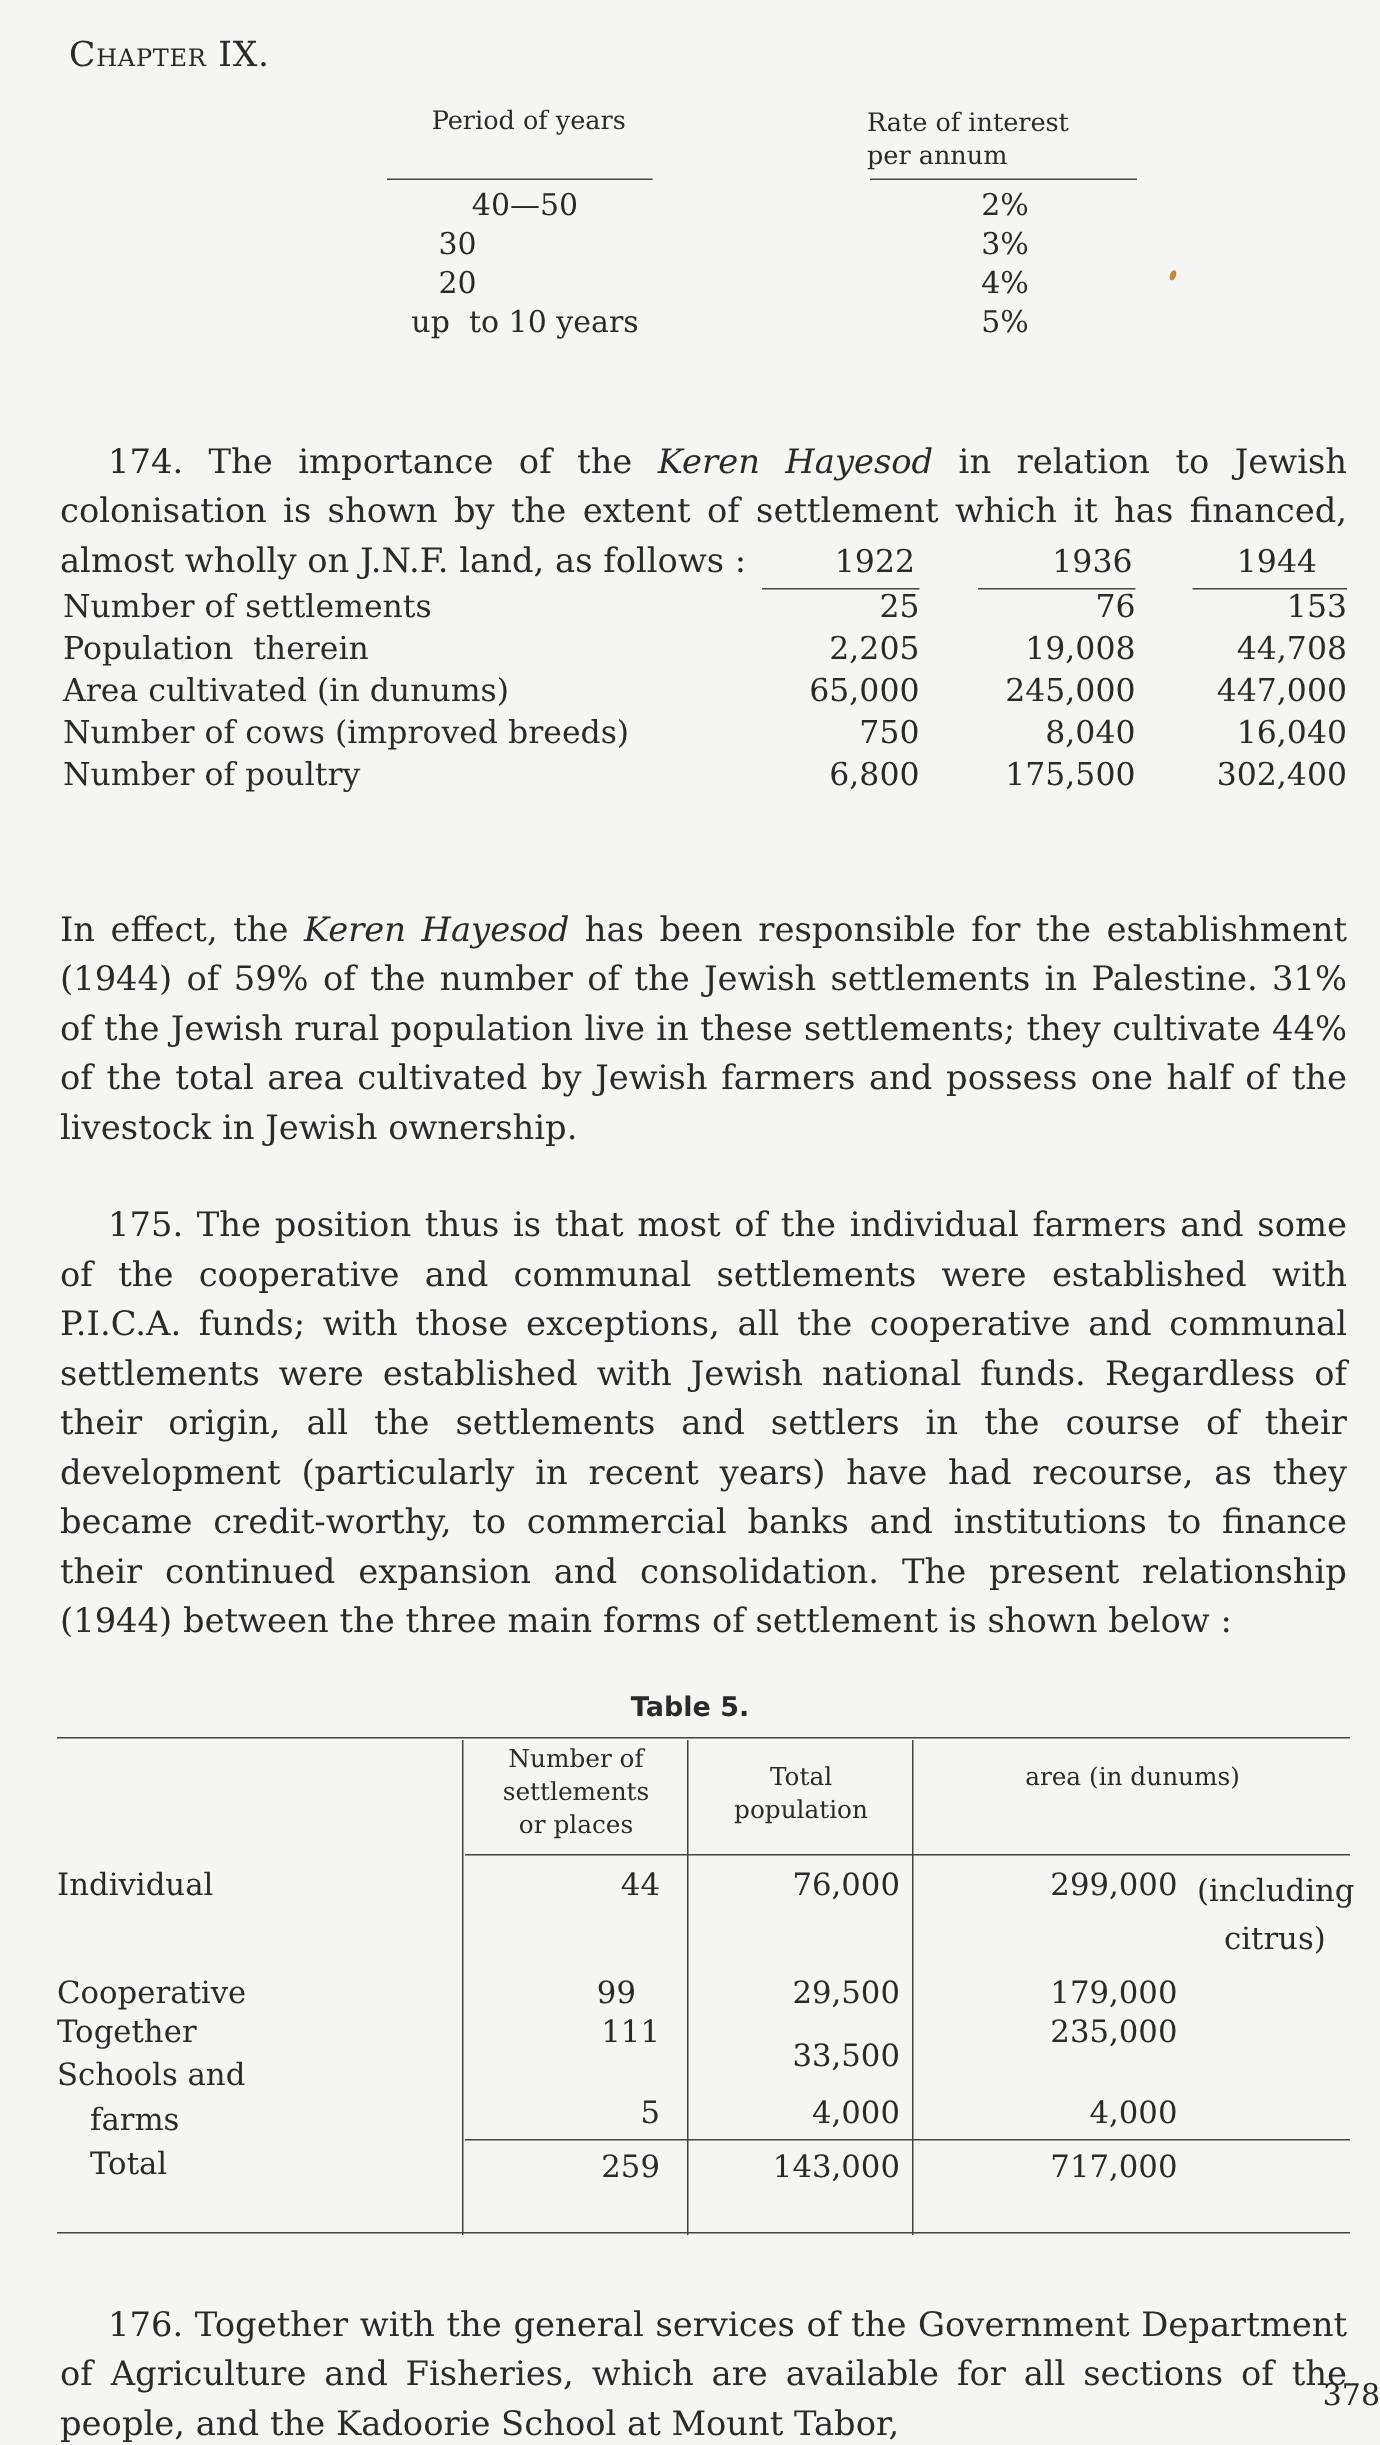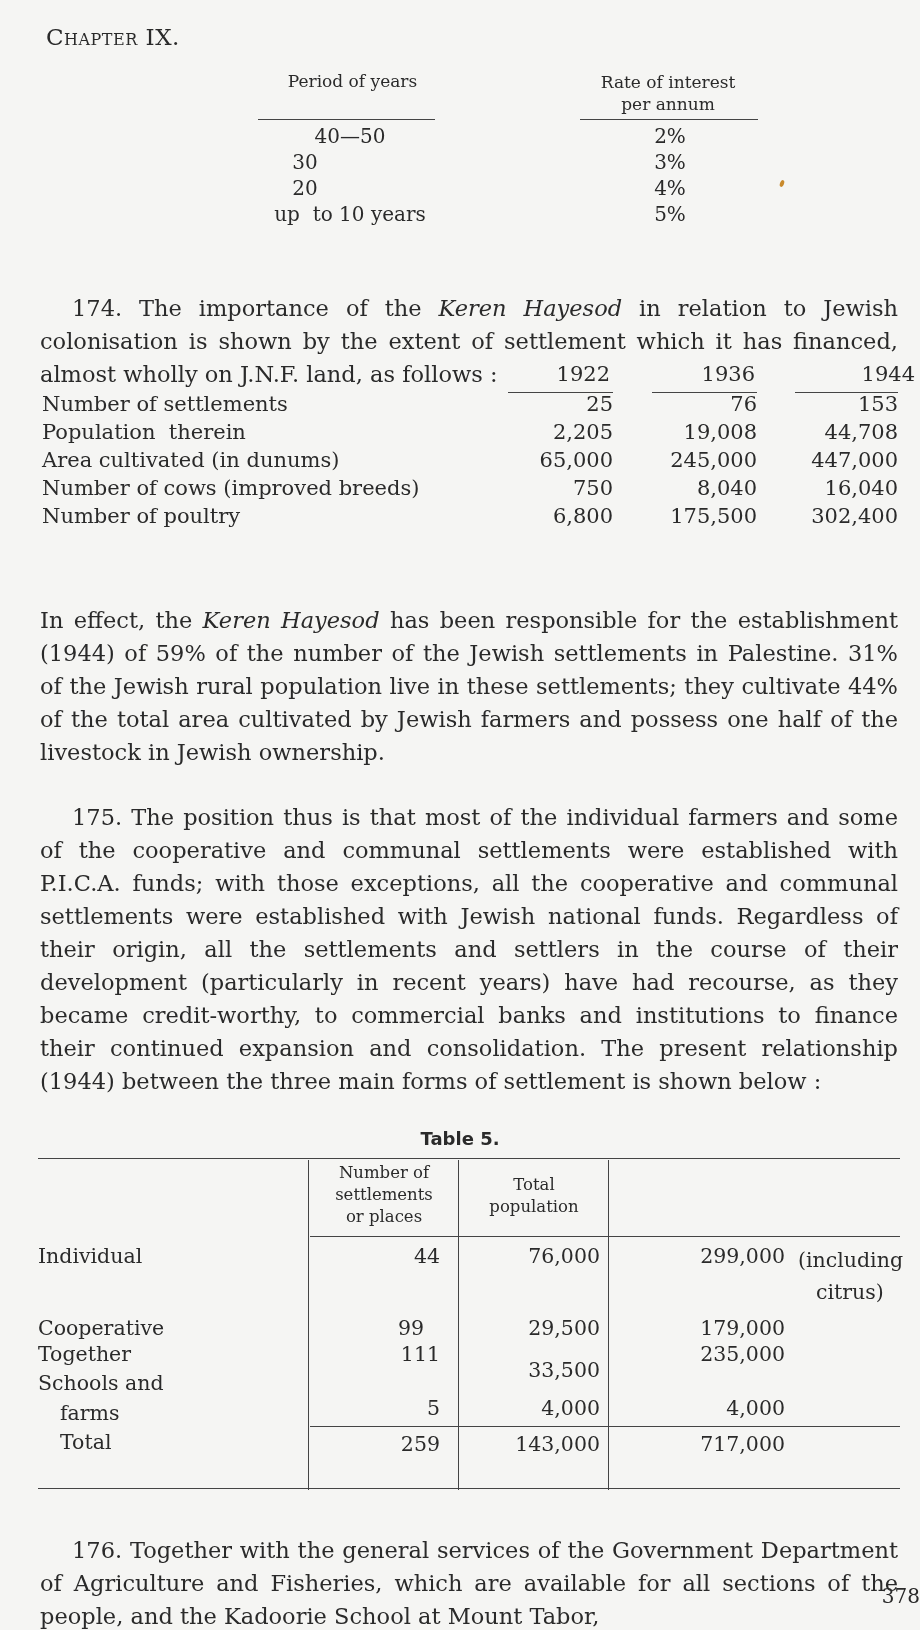--- a/index.html
+++ b/index.html
@@ -8,21 +8,21 @@
     background: #f5f5f3;
     color: #2a2a2a;
     font-family: "DejaVu Serif", "Liberation Serif", serif;
     position: relative;
   }
   .chapter { position: absolute; left: 46px; top: 24px; font-size: 23px; letter-spacing: 0.5px; font-variant: small-caps; }
 
   
   .interest { position: absolute; left: 0; top: 66px; width: 920px; font-size: 20px; }
   .interest .hdr1 { position: absolute; left: 265px; top: 5px; width: 175px; text-align: center; font-size: 17px; }
-  .interest .hdr2 { position: absolute; left: 578px; top: 5px; width: 180px; text-align: center; font-size: 17px; line-height: 22px; }
+  .interest .hdr2 { position: absolute; left: 578px; top: 5px; width: 180px; font-size: 17px; line-height: 22px; }
   .interest .rule1 { position: absolute; left: 258px; top: 53px; width: 177px; border-top: 1px solid #444; }
   .interest .rule2 { position: absolute; left: 580px; top: 53px; width: 178px; border-top: 1px solid #444; }
   .interest .row { position: absolute; left: 0; width: 920px; height: 26px; }
   .interest .period { position: absolute; left: 250px; width: 200px; text-align: center; }
   .interest .rate { position: absolute; left: 630px; width: 80px; text-align: center; }
 
   .para { position: absolute; left: 40px; width: 858px; font-size: 22.5px; line-height: 33px; text-align: justify; margin-top: 40px; }
   .para p { margin: 0; }
   .para .indent { text-indent: 32px; }
   .para i { font-style: italic; }
@@ -81,21 +81,21 @@
   </div>
   <div class="spot" style="left:780px; top:180px"></div>
 
   <div class="para" style="top:252px">
     <p class="indent"><span>174.</span><span> The importance of the </span><i>Keren Hayesod</i><span> in relation to Jewish colonisation is shown by the extent of settlement which it has financed, almost wholly on J.N.F. land, as follows :</span></p>
   </div>
 
   <div class="settle">
     <div class="year" style="left:460px">1922</div>
     <div class="year" style="left:605px">1936</div>
-    <div class="year" style="left:765px">1944</div>
+    <div class="year" style="left:728px">1944</div>
     <div class="yrule" style="left:468px; width:105px"></div>
     <div class="yrule" style="left:612px; width:105px"></div>
     <div class="yrule" style="left:755px; width:103px"></div>
 
     <div class="srow" style="top:30px">
       <span class="label">Number of settlements</span>
       <span class="val" style="left:443px">25</span>
       <span class="val" style="left:587px">76</span>
       <span class="val" style="left:728px">153</span>
     </div>
@@ -143,20 +143,21 @@
     <div class="colhdr" style="left:272px; top:4px; width:148px">
       <div>Number of</div>
       <div>settlements</div>
       <div>or places</div>
     </div>
     <div class="colhdr" style="left:422px; top:16px; width:148px">
       <div>Total</div>
       <div>population</div>
     </div>
     <div class="colhdr" style="left:572px; top:16px; width:290px">
+      <div>area (in dunums)</div>
     </div>
     <div class="hline" style="left:272px; top:78px; width:590px"></div>
 
     <div class="rlabel" style="top:86px">Individual</div>
     <div class="cell" style="left:272px; width:130px; top:86px">44</div>
     <div class="cell" style="left:422px; width:140px; top:86px">76,000</div>
     <div class="cell" style="left:572px; width:175px; top:86px">299,000</div>
     <div style="position:absolute; left:760px; top:86px; line-height:32px; text-align:left">
       <div>(including</div>
       <div style="padding-left:18px">citrus)</div>

